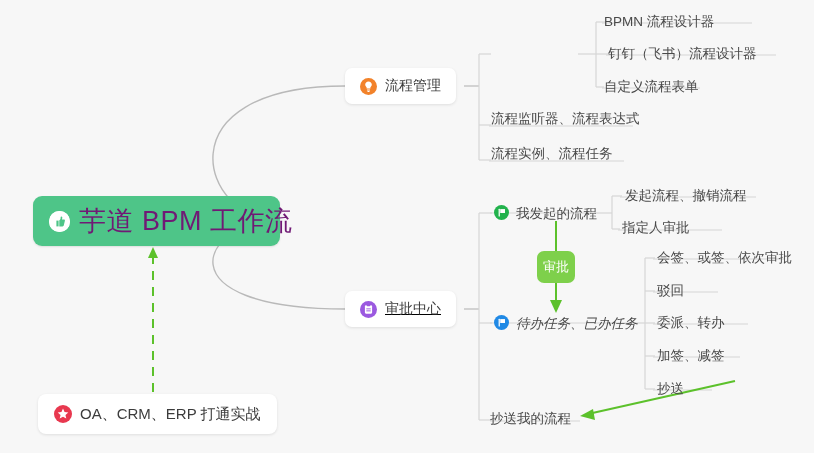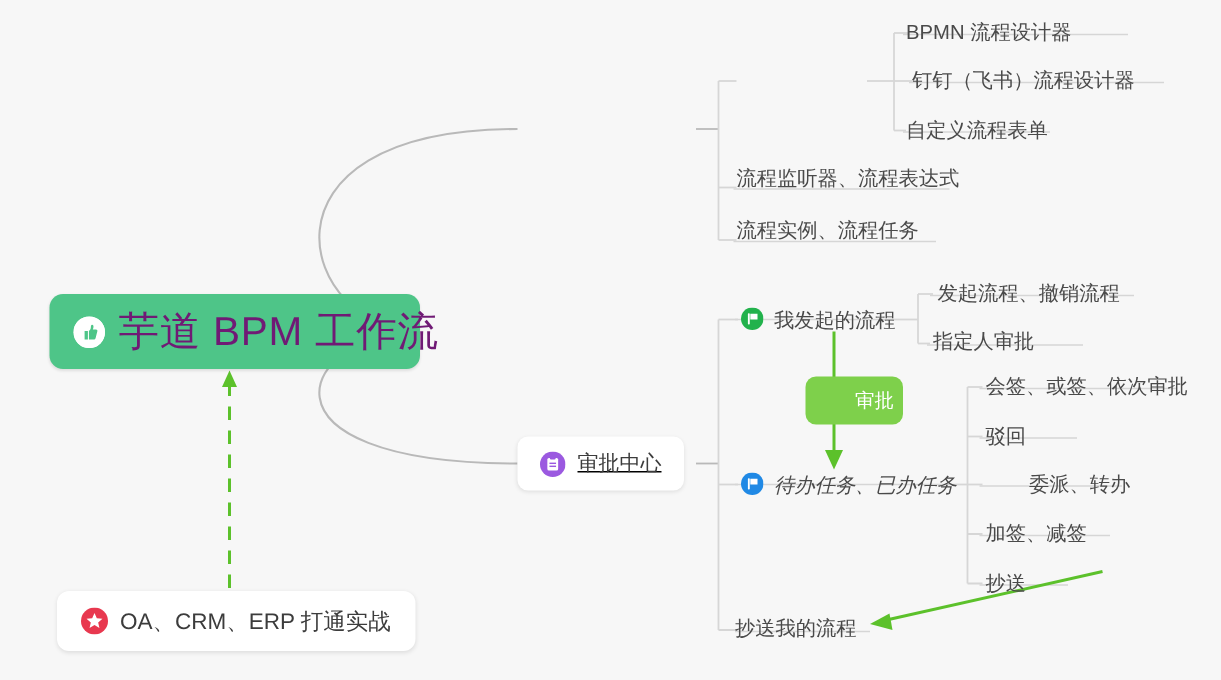--- a/index.html
+++ b/index.html
@@ -132,20 +132,31 @@
     <span class="ic ic-thumb">
       <svg class="g" viewBox="0 0 21 21">
         <circle cx="10.5" cy="10.5" r="10.5" fill="#ffffff"></circle>
         <path d="M7.4 9.6 L9.6 9.6 L9.6 15.4 L7.4 15.4 Z" fill="#4ec588"></path>
         <path d="M10.3 9.5 C10.3 9.5 11.2 9.0 11.5 7.8 C11.7 6.8 11.4 5.6 12.3 5.5 C13.2 5.4 13.4 6.3 13.3 7.1 C13.2 7.9 12.9 8.6 12.9 8.6 L15.0 8.6 C15.7 8.6 16.1 9.2 15.9 9.8 L14.8 14.2 C14.7 14.9 14.2 15.4 13.5 15.4 L10.3 15.4 Z" fill="#4ec588"></path>
       </svg>
     </span>
     <span class="root-label">芋道 BPM 工作流</span>
   </div>
 
+  <div class="card-node" style="left:345px;top:68px;">
+    <span class="ic ic-circle">
+      <svg width="17" height="17" viewBox="0 0 17 17">
+        <circle cx="8.5" cy="8.5" r="8.5" fill="#f2822a"></circle>
+        <path d="M8.5 3.4 C6.6 3.4 5.2 4.8 5.2 6.5 C5.2 7.8 6.0 8.6 6.6 9.3 L6.6 10.6 L10.4 10.6 L10.4 9.3 C11.0 8.6 11.8 7.8 11.8 6.5 C11.8 4.8 10.4 3.4 8.5 3.4 Z" fill="#ffffff"></path>
+        <rect x="6.9" y="11.4" width="3.2" height="1.0" rx="0.5" fill="#ffffff"></rect>
+        <rect x="7.3" y="13.0" width="2.4" height="0.9" rx="0.45" fill="#ffffff"></rect>
+      </svg>
+    </span>
+    <span class="card-label">流程管理</span>
+  </div>
 
 
   <div class="leaf" style="left:604px;top:15px;">BPMN 流程设计器</div>
   <div class="leaf" style="left:608px;top:47px;">钉钉（飞书）流程设计器</div>
   <div class="leaf" style="left:604px;top:80px;">自定义流程表单</div>
 
   <div class="leaf" style="left:491px;top:112px;">流程监听器、流程表达式</div>
   <div class="leaf" style="left:491px;top:147px;">流程实例、流程任务</div>
 
   <div class="card-node" style="left:345px;top:291px;text-decoration:underline;">
@@ -180,27 +191,27 @@
         <circle cx="7.5" cy="7.5" r="7.5" fill="#2089e5"></circle>
         <rect x="4.6" y="3.8" width="1.25" height="7.6" rx="0.5" fill="#ffffff"></rect>
         <path d="M6.2 4.1 L11.0 4.1 L11.0 8.0 L6.2 8.0 Z" fill="#ffffff"></path>
       </svg>
     </span>
     <span>待办任务、已办任务</span>
   </div>
 
   <div class="leaf" style="left:657px;top:251px;">会签、或签、依次审批</div>
   <div class="leaf" style="left:657px;top:284px;">驳回</div>
-  <div class="leaf" style="left:657px;top:316px;margin-left:29px;">委派、转办</div>
+  <div class="leaf" style="left:657px;top:316px;">委派、转办</div>
   <div class="leaf" style="left:657px;top:349px;">加签、减签</div>
   <div class="leaf" style="left:657px;top:382px;">抄送</div>
 
   <div class="leaf" style="left:490px;top:412px;">抄送我的流程</div>
 
-  <div class="callout" style="left:537px;top:251px;width:38px;height:32px;padding-left:27px;">
+  <div class="callout" style="left:537px;top:251px;width:38px;height:32px;">
     <span>审批</span>
   </div>
 
   <div class="card-node" style="left:38px;top:394px;height:40px;padding:0 16px;border-radius:8px;">
     <span class="ic ic-circle" style="width:18px;height:18px;">
       <svg width="18" height="18" viewBox="0 0 18 18">
         <circle cx="9" cy="9" r="9" fill="#e8384f"></circle>
         <path d="M9 3.6 L10.55 7.1 L14.3 7.45 L11.45 9.95 L12.3 13.6 L9 11.7 L5.7 13.6 L6.55 9.95 L3.7 7.45 L7.45 7.1 Z" fill="#ffffff"></path>
       </svg>
     </span>

